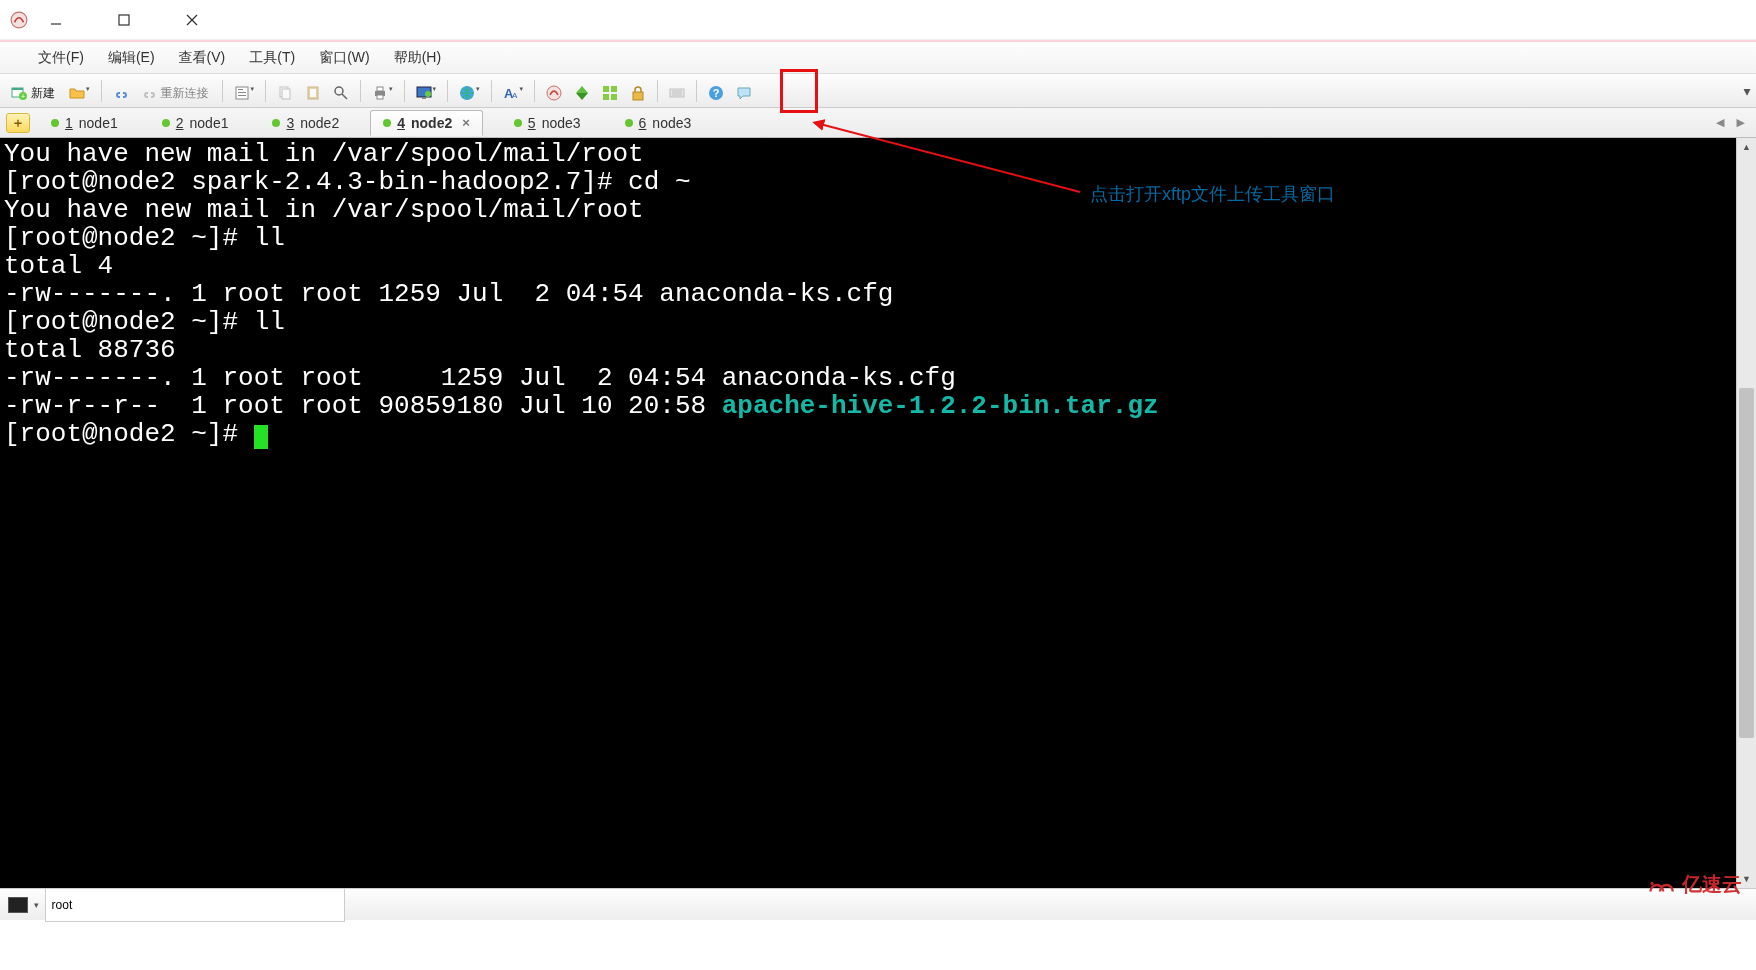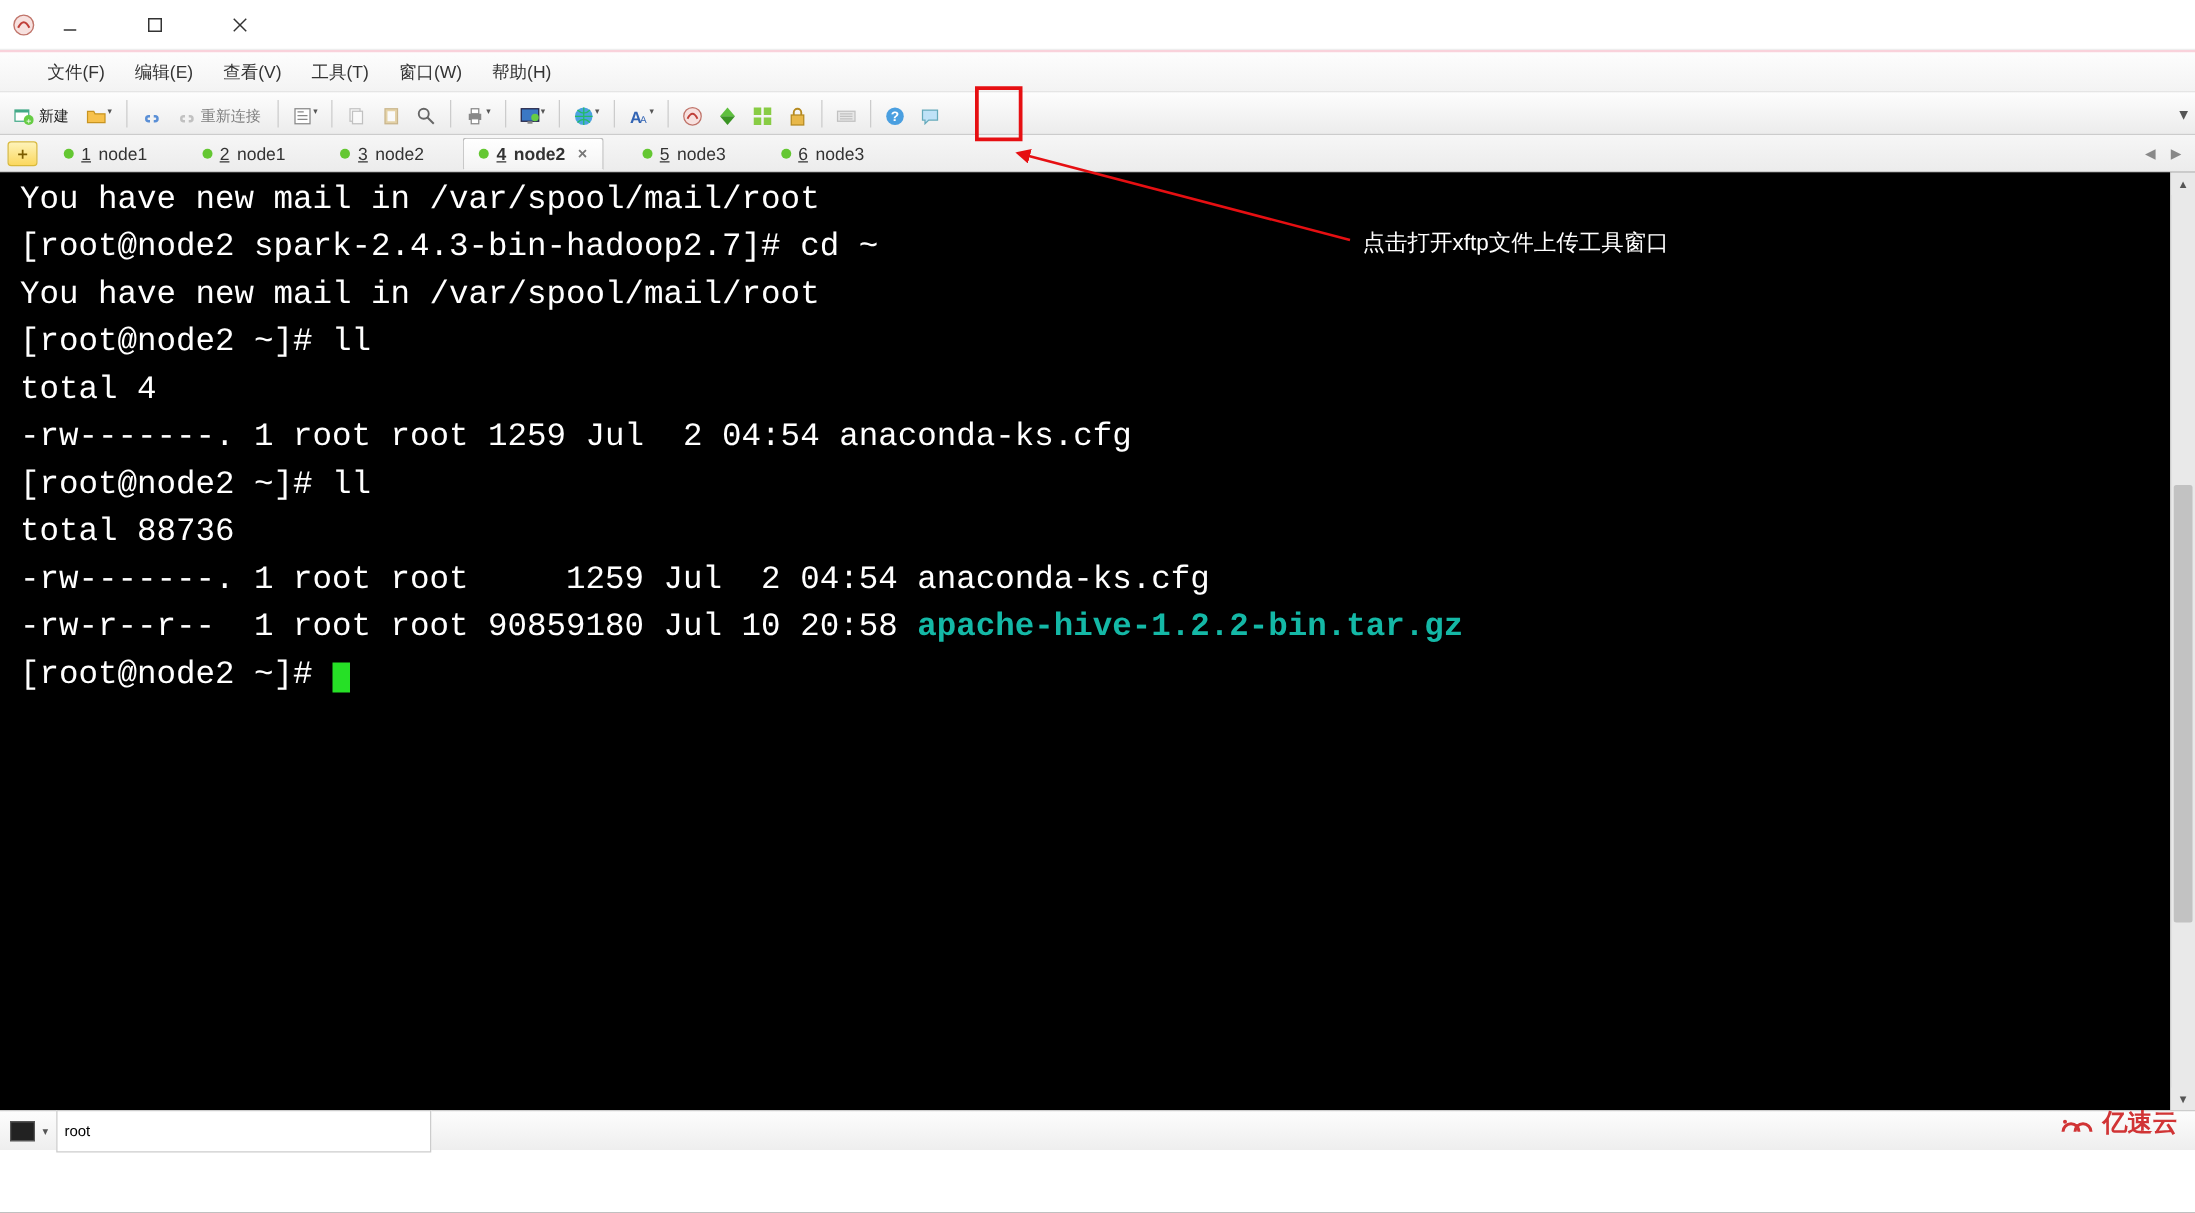--- a/index.html
+++ b/index.html
@@ -30,35 +30,35 @@
   .plus-tab { width: 24px; height: 20px; background: linear-gradient(#fef3b8,#fbd85f); border:1px solid #d9b93a; border-radius: 3px; display:flex; align-items:center; justify-content:center; color:#7b5c00; font-weight:bold; font-size:13px; margin-right: 4px;}
   .tab { height: 26px; padding: 0 12px; display: flex; align-items: center; gap: 6px; border: 1px solid transparent; border-radius: 3px 3px 0 0; font-size: 14px; color: #333; }
   .tab .dot { width:8px; height:8px; background:#64c732; border-radius:50%; }
   .tab .num { text-decoration: underline; }
   .tab.active { background: linear-gradient(#fff,#f4f4f4); border:1px solid #bbb; border-bottom-color: #f4f4f4; font-weight: bold; }
   .tab.active .close { color:#777; font-size:13px; margin-left:4px;}
   .tab-chevrons { margin-left:auto; display:flex; gap:2px; font-size:11px; color:#888;}
   .tab-chevrons span { padding: 2px 5px; }
   
   .terminal-wrap { position: relative; height: 750px; background:#000; display:flex; }
-  .terminal { flex:1; background:#000; color:#fff; font-family: "Consolas", "Courier New", monospace; font-size: 26px; line-height:38px; padding: 2px 16px; white-space: pre; overflow:hidden; }
+  .terminal { flex:1; background:#000; color:#fff; font-family: "Consolas", "Courier New", monospace; font-size: 26px; line-height:28px; padding: 2px 4px; white-space: pre; overflow:hidden; }
   .terminal .red { color:#14b8a6; font-weight:bold; }
   .terminal .cursor { display:inline-block; width:14px; height:24px; background:#26e026; vertical-align: text-bottom;}
   .scrollbar { width:20px; background:#e9e9e9; border-left:1px solid #ccc; position:relative;}
   .scrollbar .thumb { position:absolute; left:2px; right:2px; top:250px; height:350px; background:#c2c2c2; border-radius:2px;}
   .scrollbar .arr { position:absolute; left:0; right:0; height:18px; display:flex; align-items:center; justify-content:center; color:#555; font-size:9px; background:#e9e9e9;}
   .scrollbar .arr.up{top:0;} .scrollbar .arr.down{bottom:0;}
   
   .anno { position:absolute; pointer-events:none; }
-  .anno-text { color:#ffffff; font-size:18px; font-family: "Microsoft YaHei", sans-serif; }
+  .anno-text { color:#0369a1; font-size:18px; font-family: "Microsoft YaHei", sans-serif; }
   
   .addrbar { height:32px; background: linear-gradient(#fdfdfd,#eee); border-top:1px solid #ccc; display:flex; align-items:center; padding:0 8px; gap:6px;}
   .addrbar .small-icon { width:20px; height:16px; background:#222; border:1px solid #555;}
   .addrbar input { flex:0 0 300px; height:34px; border:1px solid #ccc; padding:0 6px; font-size:12px; }
-  .watermark { position:absolute; right:14px; bottom:8px; display:flex; align-items:center; gap:6px; color:#cf2a2b; font-weight:bold; font-size:20px; opacity:.95;}
+  .watermark { position:absolute; right:14px; bottom:22px; display:flex; align-items:center; gap:6px; color:#cf2a2b; font-weight:bold; font-size:20px; opacity:.95;}
   .watermark svg{ width:32px; height:22px; }
 </style>
 </head>
 <body>
 
 <div class="titlebar">
   <span class="app-icon">
     <svg viewBox="0 0 16 16">
         <circle cx="8" cy="8" r="7" fill="#f7e1df" stroke="#c0746a"></circle>
         <path d="M4 10 Q8 2 12 10" stroke="#c0403a" fill="none" stroke-width="1.5"></path>

